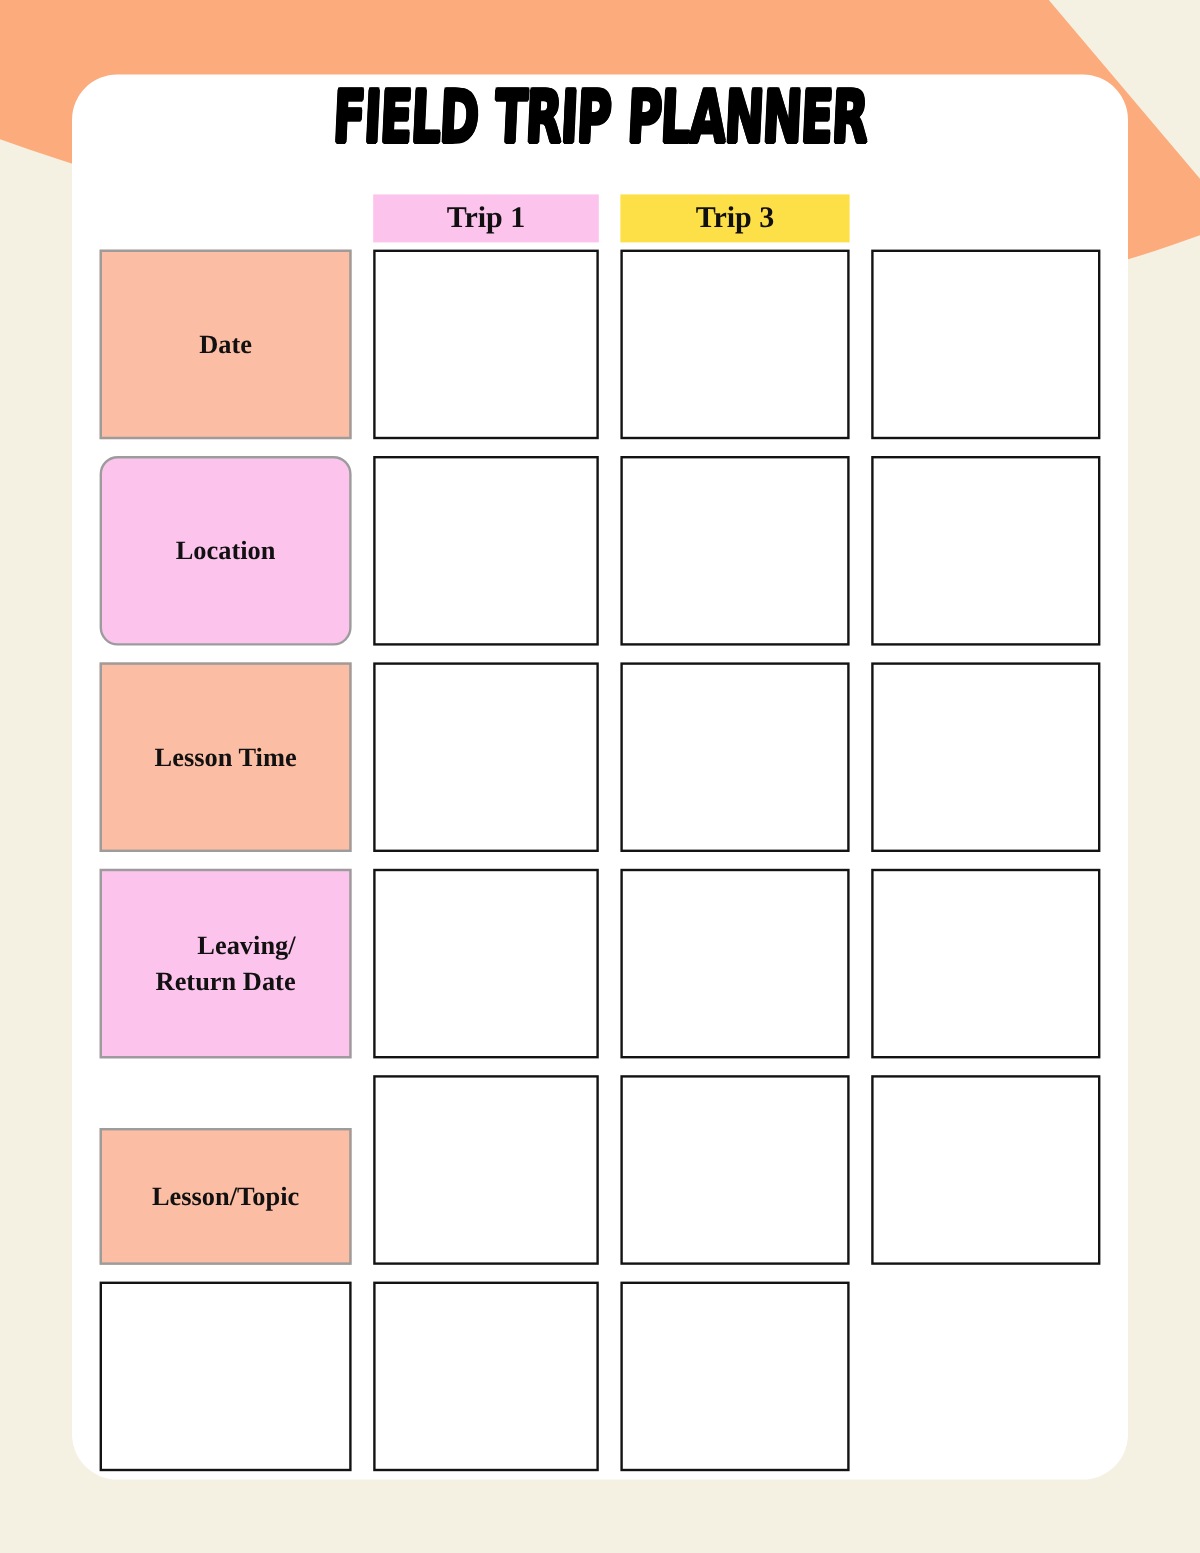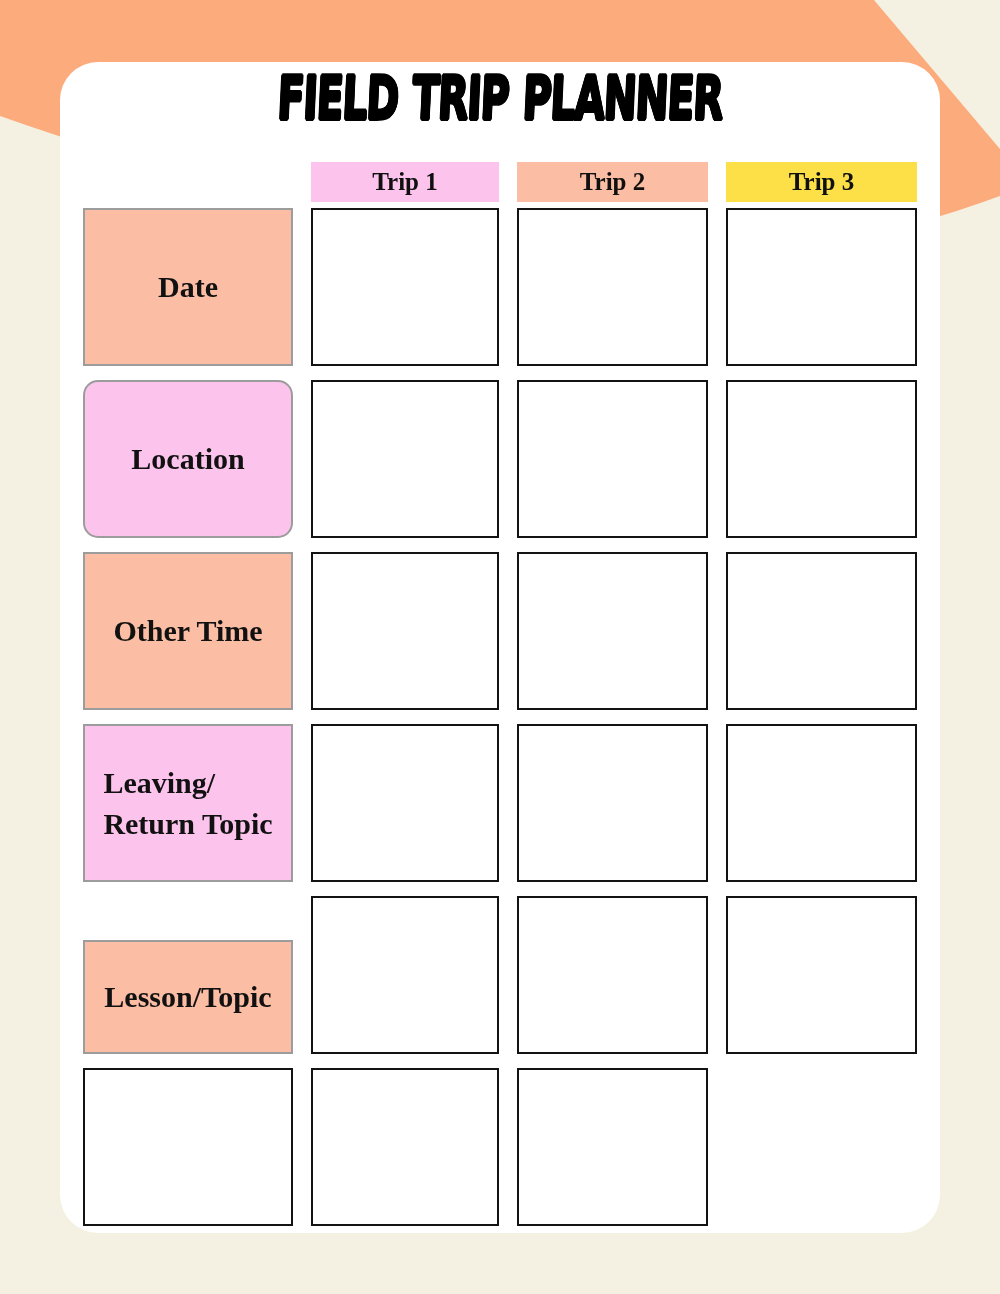--- a/index.html
+++ b/index.html
@@ -47,22 +47,22 @@
   .rows { display:flex; flex-direction:column; row-gap:14px; }
   .row { height:158px; }
 
   .col-header {
     display:flex; align-items:center; justify-content:center;
     font-weight:bold; font-size:25px; color:#101010;
   }
 
   .row-label {
     display:flex; align-items:center; justify-content:center;
-    text-align:left; white-space:pre-line;
-    font-weight:bold; font-size:30px; line-height:1.38; color:#111;
+    text-align:right; white-space:pre-line;
+    font-weight:bold; font-size:22px; line-height:1.38; color:#111;
     border:2.5px solid var(--label-border, #9C9C9C);
     box-sizing:border-box;
   }
 
   .cell {
     background:#ffffff;
     border:2.5px solid var(--cell-border, #111);
     box-sizing:border-box;
   }
   .header-spacer { background:transparent; }
@@ -78,50 +78,49 @@
 
 <div class="card">
 
   <div class="title">FIELD TRIP PLANNER</div>
 
   <div class="sheet">
 
     <div class="grid-row header-row">
       <div class="header-spacer"></div>
       <div class="col-header" style="background: rgb(252, 196, 236);">Trip 1</div>
-      <div class="col-header" style="background: rgb(251, 189, 163);">Trip 2</div>
       <div class="col-header" style="background: #fde047; font-family: Liberation Serif, serif;">Trip 3</div>
     </div>
 
     <div class="rows">
 
       <div class="grid-row row">
         <div class="row-label" style="background: rgb(251, 189, 163);">Date</div>
         <div class="cell"></div>
         <div class="cell"></div>
         <div class="cell"></div>
       </div>
 
       <div class="grid-row row">
         <div class="row-label" style="background: rgb(252, 196, 236); border-radius: 15px;">Location</div>
         <div class="cell"></div>
         <div class="cell"></div>
         <div class="cell"></div>
       </div>
 
       <div class="grid-row row">
-        <div class="row-label" style="background: rgb(251, 189, 163);">Other Time</div>
+        <div class="row-label" style="background: rgb(251, 189, 163);">Lesson Time</div>
         <div class="cell"></div>
         <div class="cell"></div>
         <div class="cell"></div>
       </div>
 
       <div class="grid-row row">
         <div class="row-label" style="background: rgb(252, 196, 236);">Leaving/
-Return Topic</div>
+Return Date</div>
         <div class="cell"></div>
         <div class="cell"></div>
         <div class="cell"></div>
       </div>
 
       <div class="grid-row row">
         <div class="row-label" style="background: rgb(251, 189, 163); margin-top: 44px;">Lesson/Topic</div>
         <div class="cell"></div>
         <div class="cell"></div>
         <div class="cell"></div>

